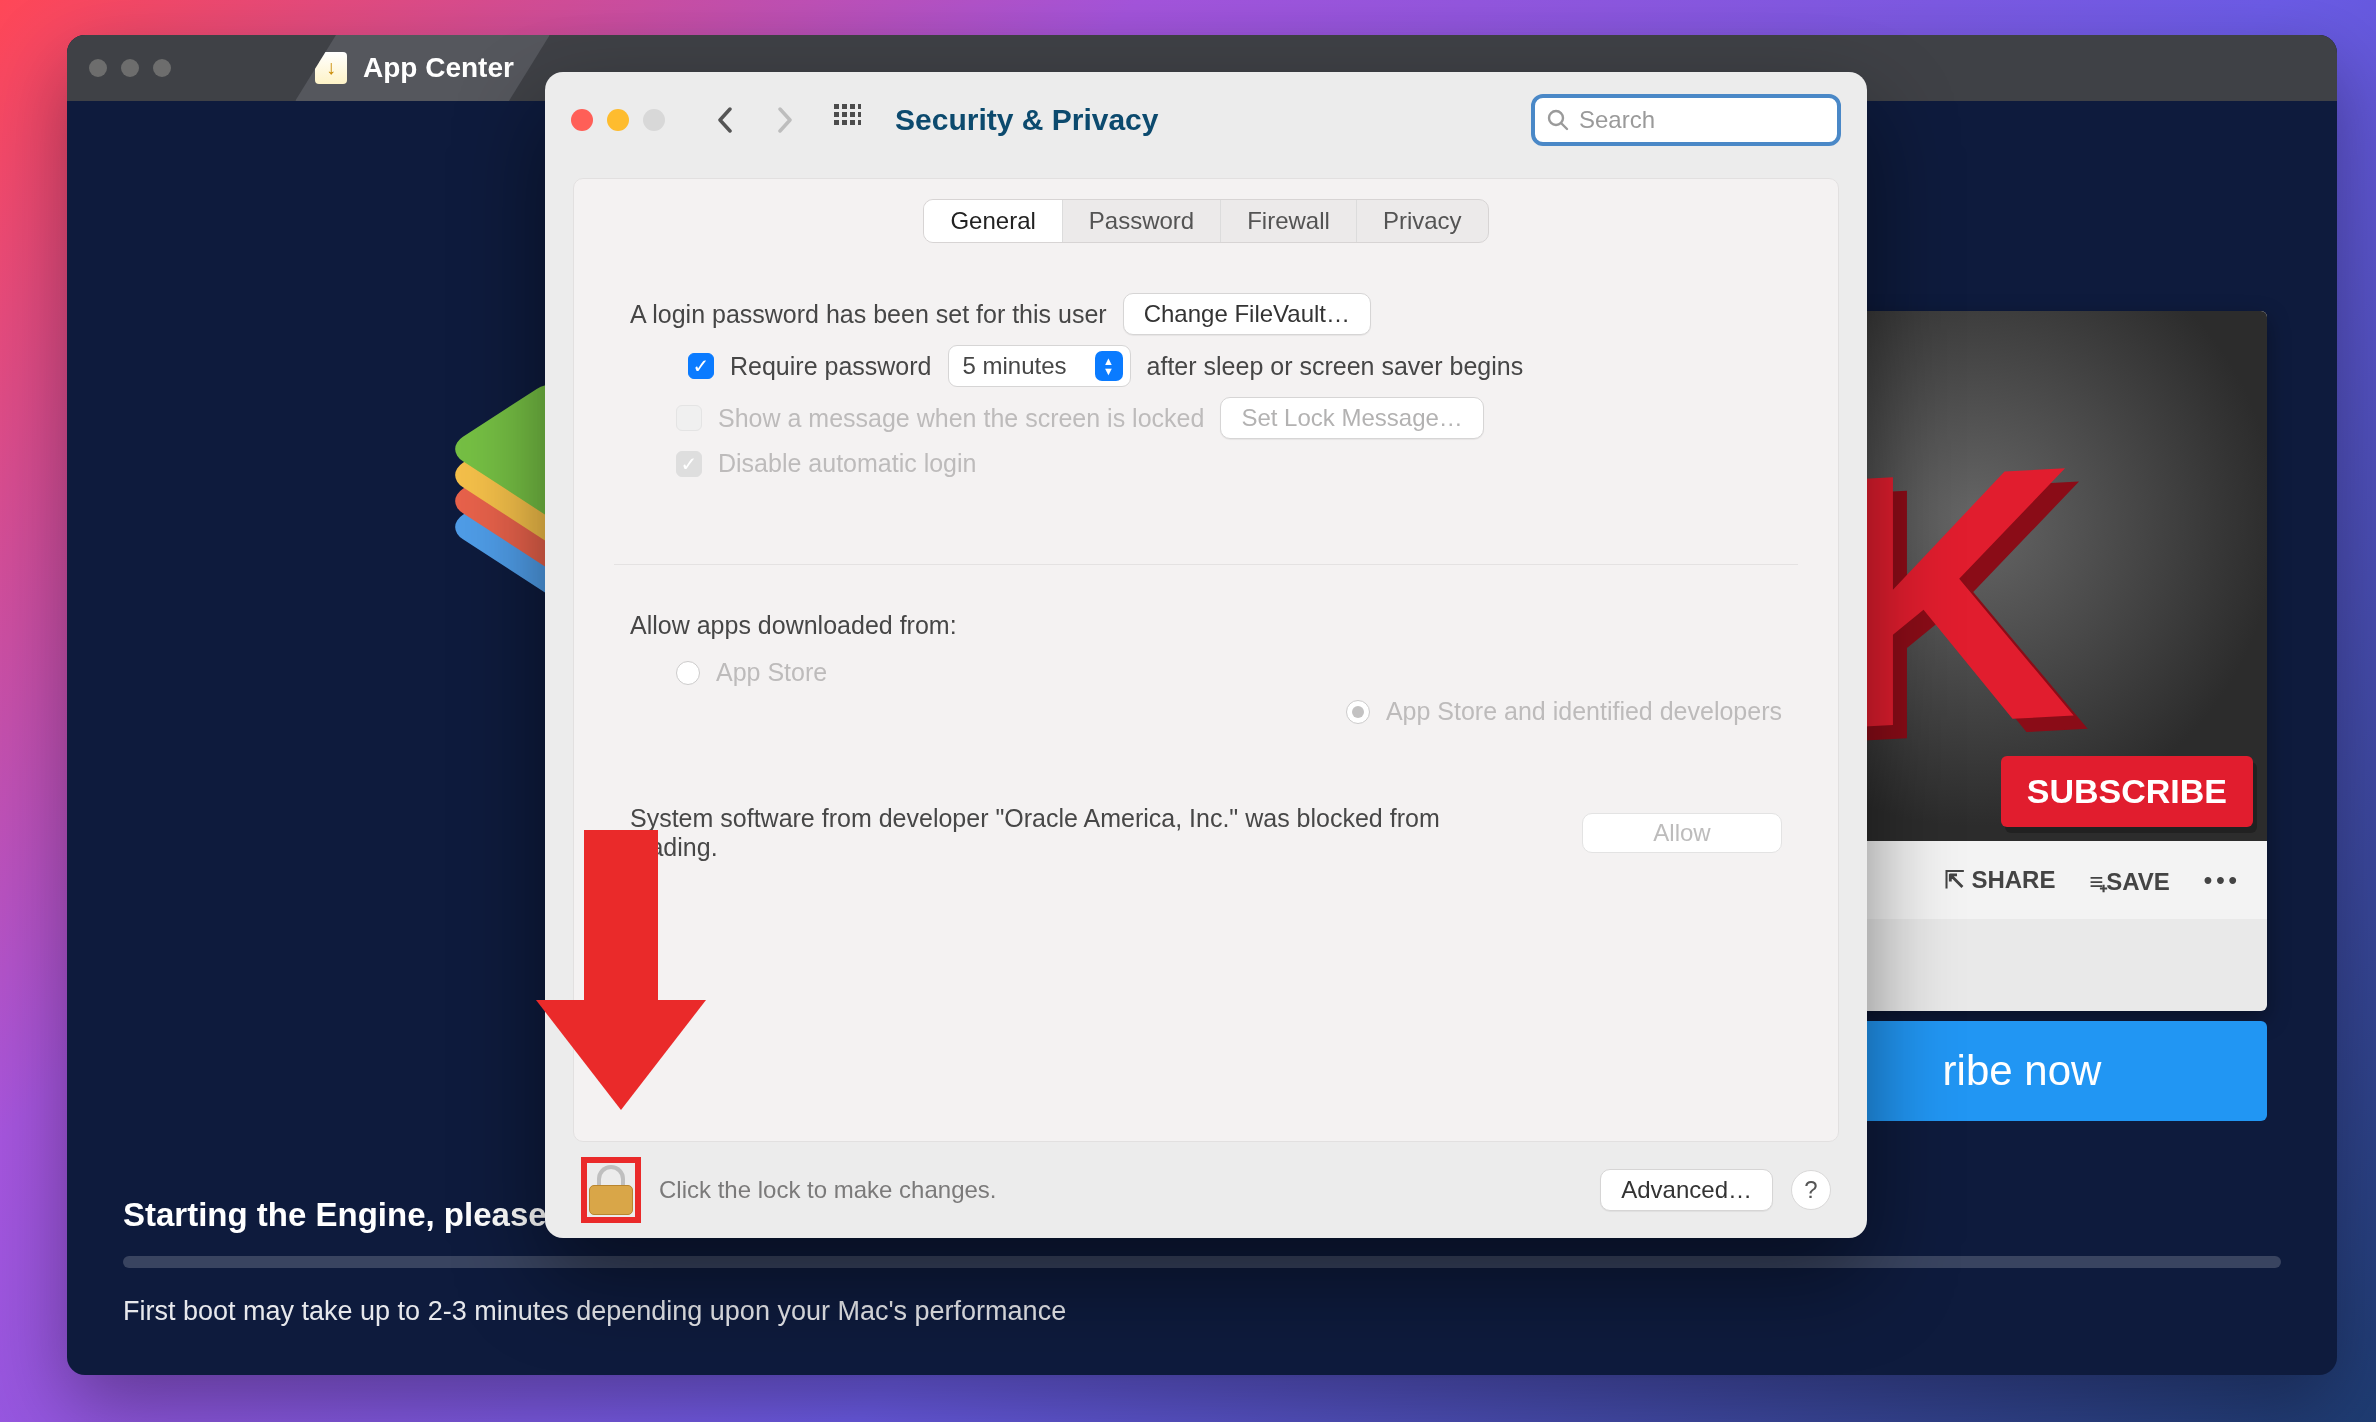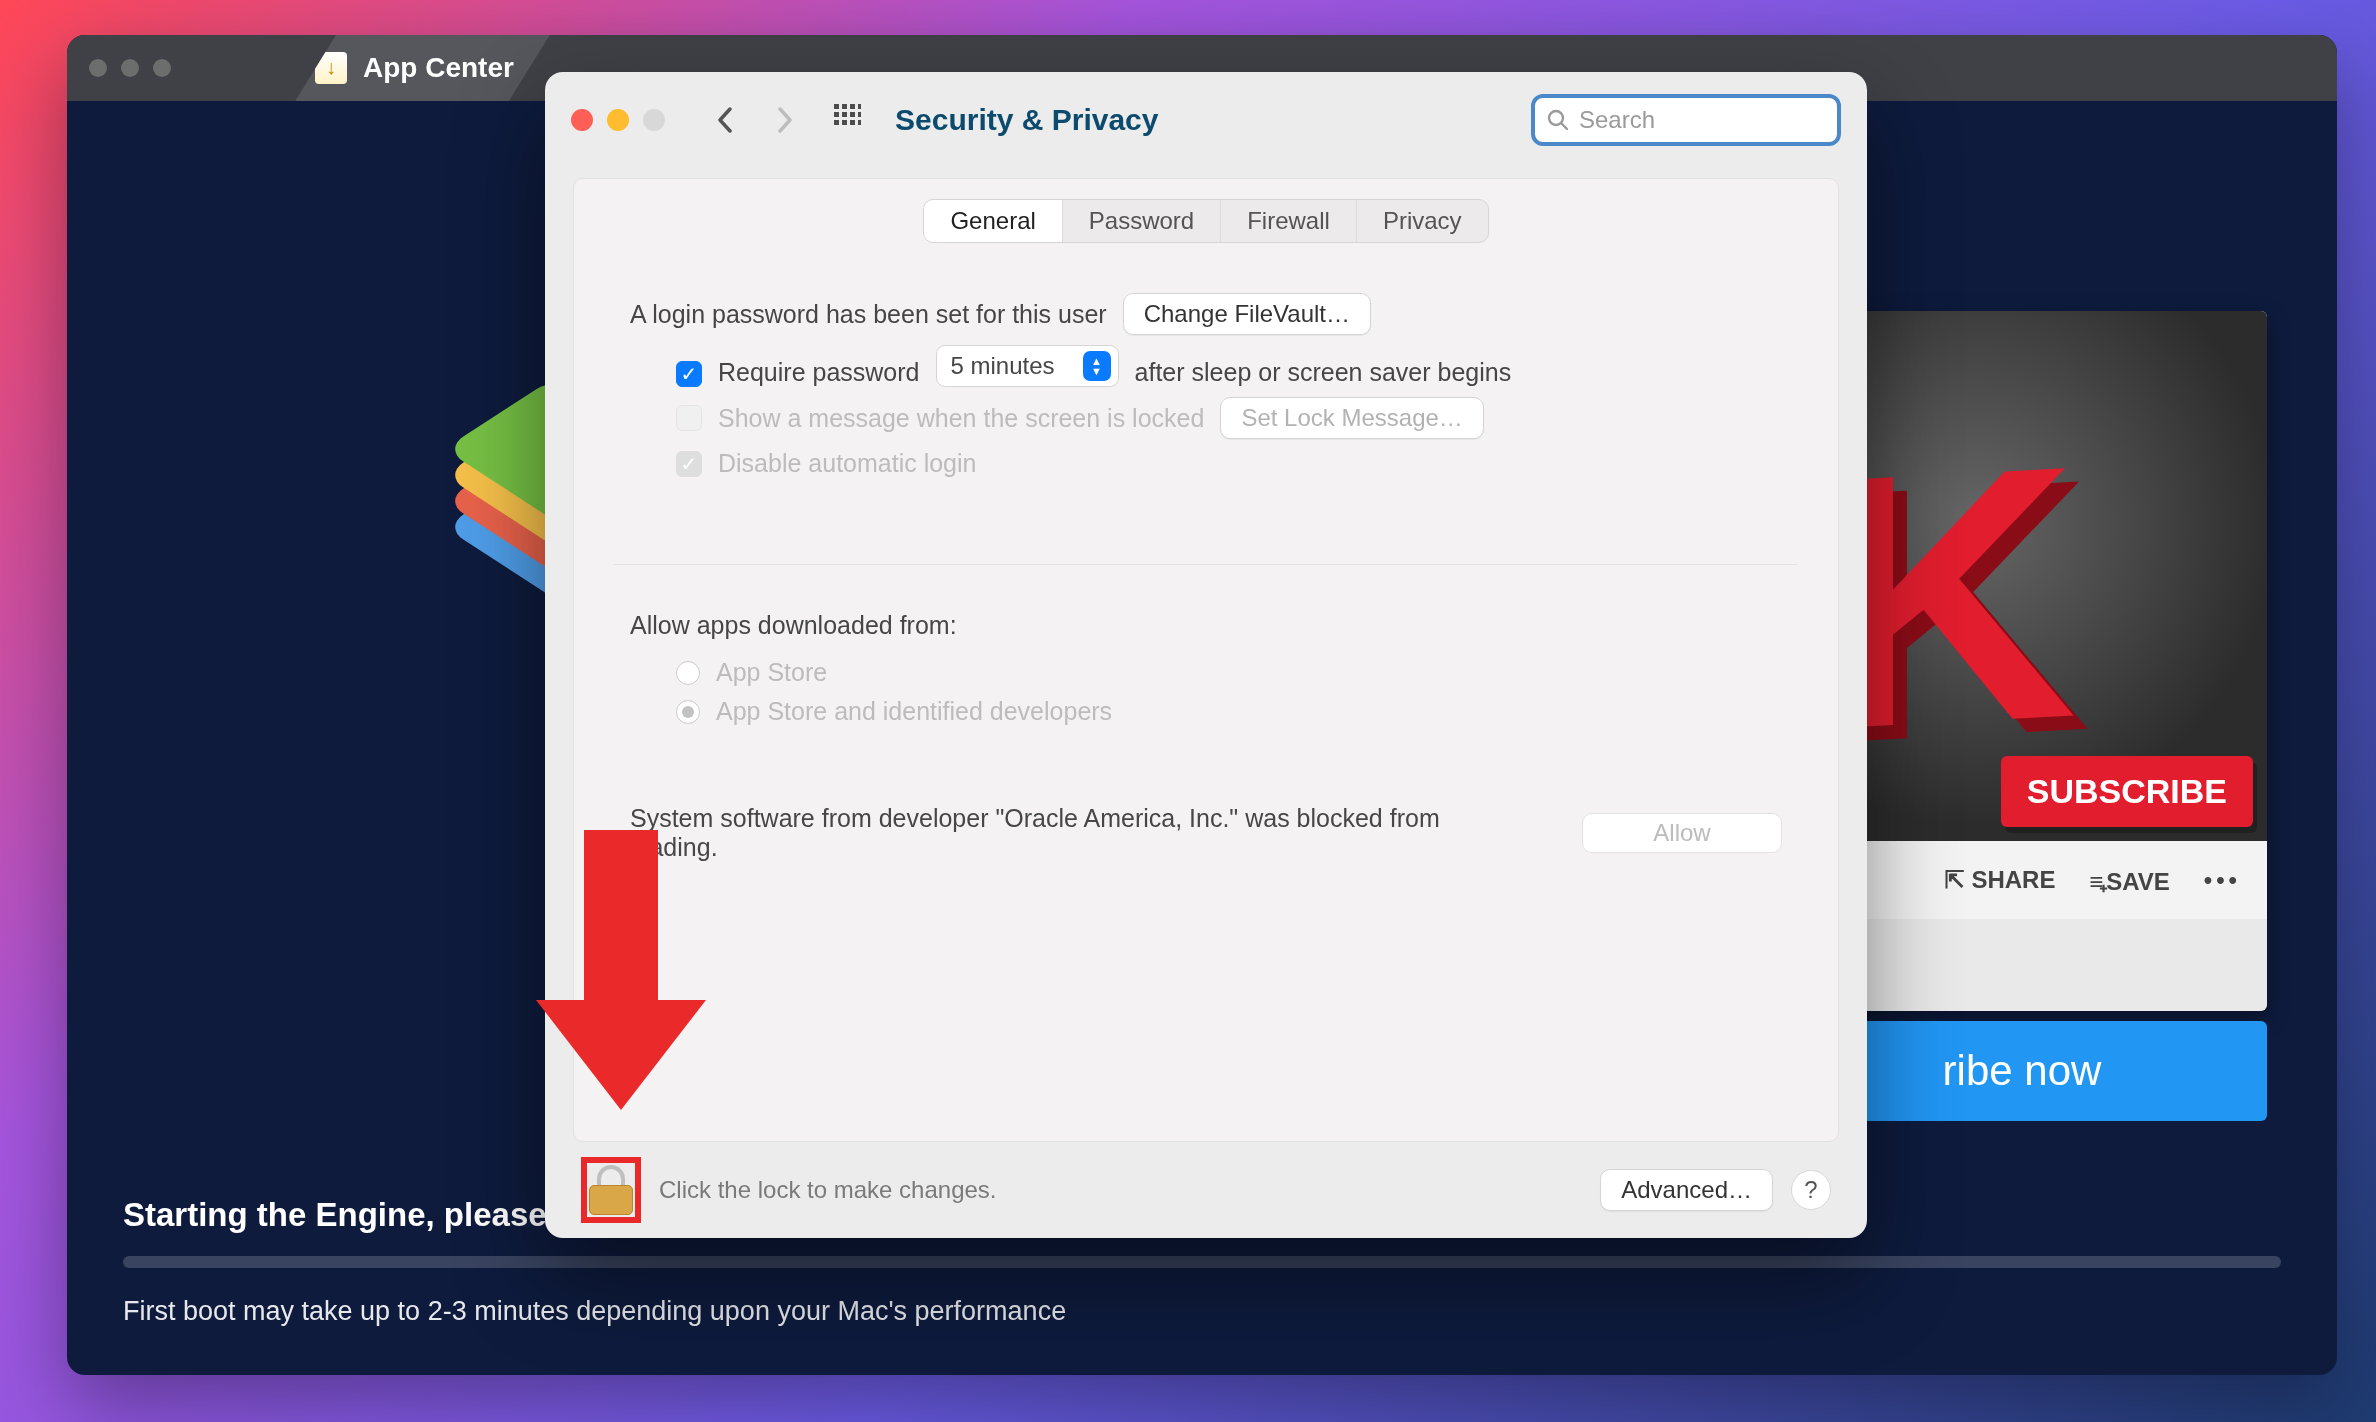--- a/index.html
+++ b/index.html
@@ -361,21 +361,21 @@
         <div class="tab">Password</div>
         <div class="tab">Firewall</div>
         <div class="tab">Privacy</div>
       </div>
 
       <div class="section">
         <div class="row">
           <span>A login password has been set for this user</span>
           <button class="mac-btn">Change FileVault…</button>
         </div>
-        <div class="row" style="margin-left:46px;align-items:flex-end;">
+        <div class="row" style="margin-left:58px;">
           <span class="chk on"></span>
           <span>Require password</span>
           <span class="sel">
             <span>5 minutes</span>
             <span class="arrows">▲<br>▼</span>
           </span>
           <span>after sleep or screen saver begins</span>
         </div>
         <div class="row" style="margin-left:46px;">
           <span class="chk dis"></span>
@@ -389,21 +389,21 @@
       </div>
 
       <hr class="divider">
 
       <div class="section">
         <div>Allow apps downloaded from:</div>
         <div class="row" style="margin-left:46px;margin-top:18px;">
           <span class="radio"></span>
           <span class="radio-label dis">App Store</span>
         </div>
-        <div class="row" style="margin-left:46px;">
+        <div class="row" style="margin-left:46px;justify-content:flex-end;">
           <span class="radio on"></span>
           <span class="radio-label dis">App Store and identified developers</span>
         </div>
       </div>
 
       <div class="blocked-row">
         <div class="msg">System software from developer "Oracle America, Inc." was blocked from loading.</div>
         <button class="allow-btn">Allow</button>
       </div>
     </div>

